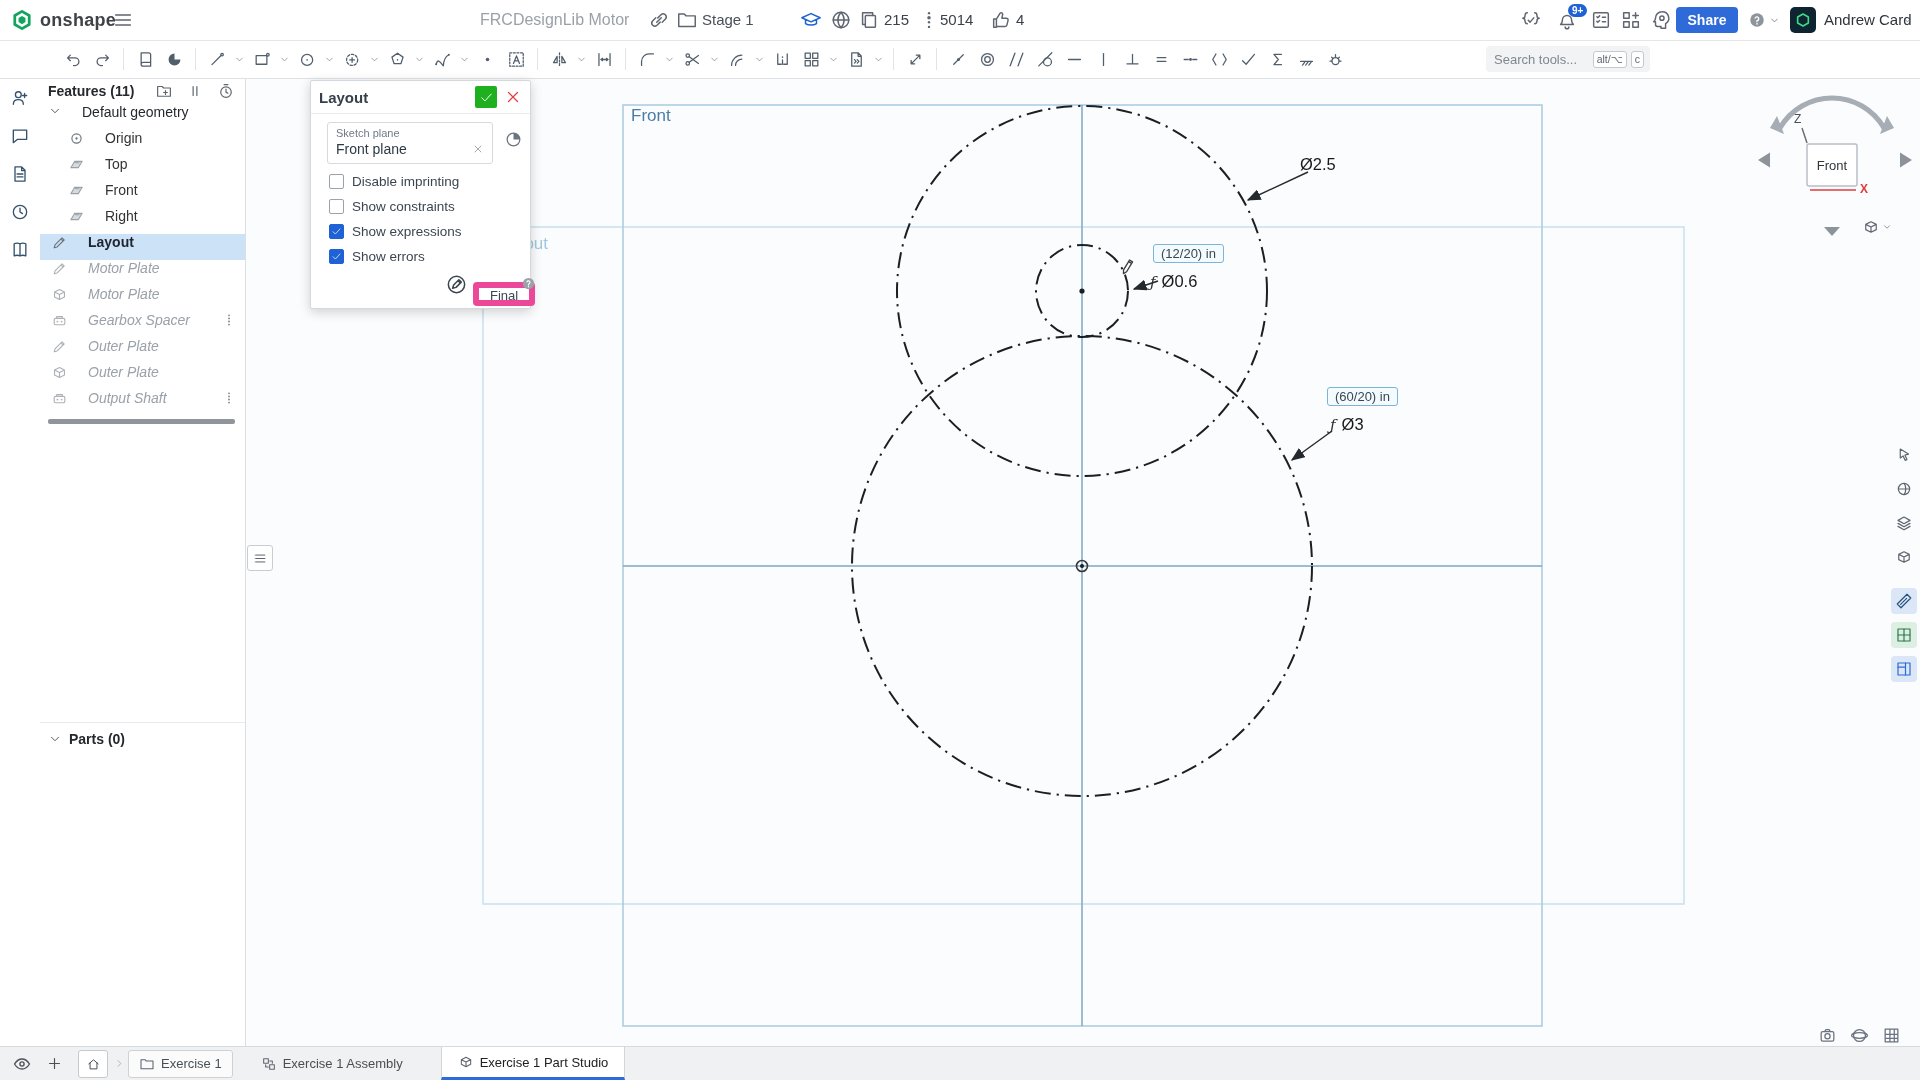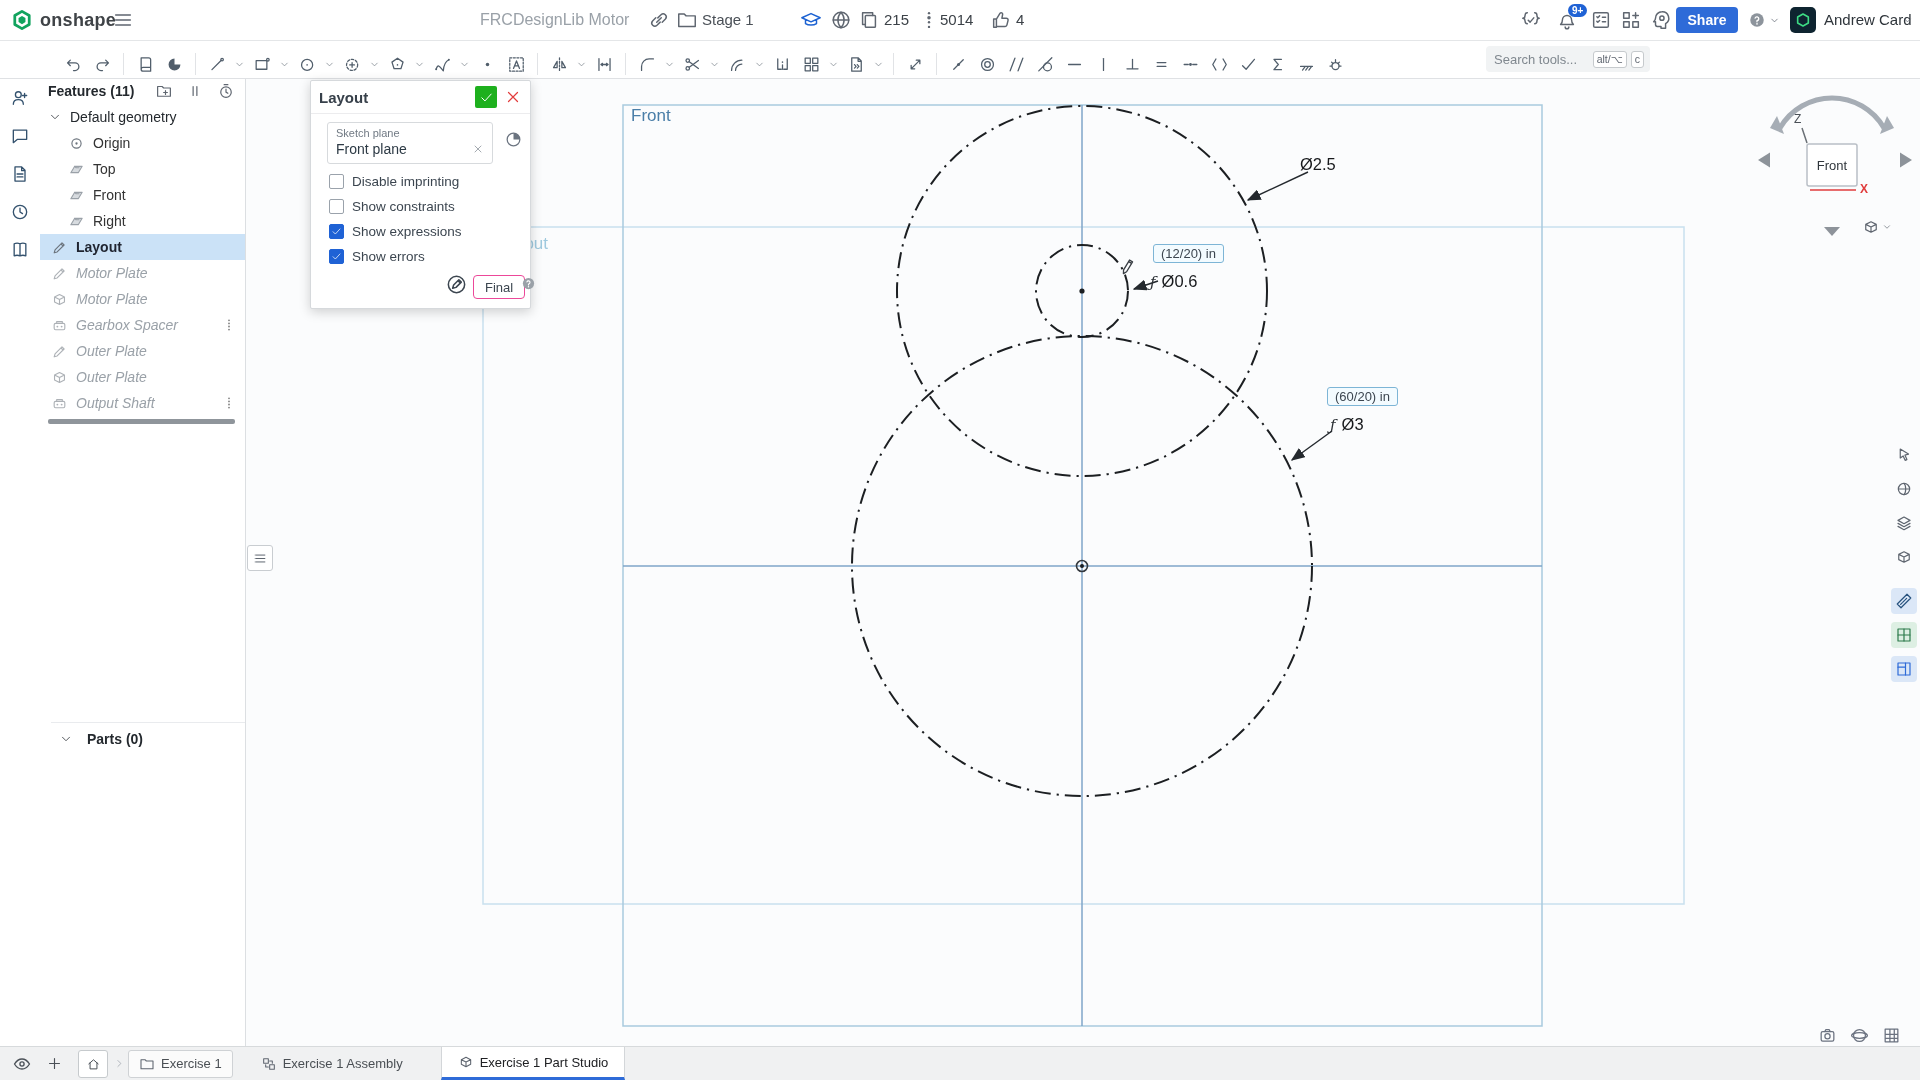--- a/index.html
+++ b/index.html
@@ -21,21 +21,21 @@
   .badge{position:absolute;background:#1f62d5;color:#fff;font-size:10px;font-weight:700;
          border-radius:8px;padding:1px 4px;line-height:11px}
   .sharebtn{position:absolute;left:1676px;top:7px;width:62px;height:26px;background:#2e6bd8;
             color:#fff;font-size:14px;font-weight:600;border:none;border-radius:4px;
             text-align:center;line-height:26px;cursor:pointer}
   .avatar{position:absolute;left:1790px;top:7px;width:26px;height:26px;border-radius:5px;
           background:#0e2430;display:flex;align-items:center;justify-content:center}
   .uname{font-size:15px;color:#2f353b}
   
   .toolbar{position:absolute;top:40px;left:0;right:0;height:38px;background:#fff;
-           border-bottom:1px solid #dfe1e4;z-index:35;display:flex;align-items:flex-end;
+           border-bottom:1px solid #dfe1e4;z-index:35;display:flex;align-items:center;
            padding-left:60px;color:#515e6b}
   .tb-items{display:flex;align-items:center;gap:3px}
   .tbtn{width:26px;height:28px;display:flex;align-items:center;justify-content:center;border-radius:3px}
   .tbtn .ic{width:19px;height:19px}
   .tcaret{width:11px;height:11px;color:#7a828a;margin:0 1px}
   .tdiv{width:1px;height:22px;background:#e1e3e6;margin:0 5px}
   .searchtools{position:absolute;left:1486px;top:6px;width:152px;height:26px;background:#f1f3f4;
                border-radius:4px;display:flex;align-items:center;padding:0 6px;gap:4px}
   .searchtools input{flex:1;min-width:0;border:none;background:transparent;outline:none;
                      font-size:13px;font-family:"Liberation Sans",sans-serif;color:#3c4248}
@@ -51,34 +51,34 @@
           border-right:1px solid #dcdfe2;z-index:20}
   .filterrow{display:flex;align-items:center;gap:7px;padding:9px 10px 5px 8px}
   .filterrow .ic{width:17px;height:17px;color:#5f6670}
   .filter{flex:1;min-width:0;height:25px;border:1px solid #c9cdd1;border-radius:3px;padding:0 7px;
           font-size:13px;font-family:"Liberation Sans",sans-serif;color:#333}
   .filter::placeholder{color:#9aa1a8;font-style:italic}
   .fheader{display:flex;align-items:center;padding:4px 10px 4px 8px}
   .fheader .title{font-size:14px;font-weight:700;color:#24292e}
   .fheader .hic{margin-left:auto;display:flex;gap:13px;color:#5f6670}
   .fheader .hic .ic{width:18px;height:18px}
-  .frow{height:26px;display:flex;align-items:center;gap:8px;font-size:14px;color:#333;cursor:default}
+  .frow{height:26px;display:flex;gap:20px;font-size:14px;color:#333;cursor:default}
   .frow .ic{width:17px;height:17px;color:#6b737c}
   .frow .chev{width:14px;height:14px;color:#4a4f54}
   .frow.lv-group{padding-left:8px;color:#24292e}
   .frow.lv-child{padding-left:28px}
   .frow.lv-feat{padding-left:11px}
   .frow.sel{background:#cbe2f7}
   .frow.sel .lbl{font-weight:700;color:#1f2430}
   .frow.sup{color:#9aa1a8;font-style:italic}
   .frow.sup .ic{opacity:.55}
   .frow .roll{margin-left:auto;margin-right:9px;width:14px;height:16px;color:#202020}
   .rollbar{height:5px;background:#8f959b;border-radius:2px;margin:3px 10px 0 8px}
-  .parts{position:absolute;left:11px;right:0;top:644px;border-top:1px solid #e9ebee;padding:8px 10px 0 8px;
-         display:flex;align-items:center;gap:14px}
+  .parts{position:absolute;left:0;right:0;top:644px;border-top:1px solid #e9ebee;padding:8px 10px 0 8px;
+         display:flex;align-items:center;gap:7px}
   .parts .chev{width:14px;height:14px;color:#4a4f54}
   .parts .title{font-size:14px;font-weight:700;color:#24292e}
   .paneltoggle{position:absolute;left:247px;top:545px;width:24px;height:24px;background:#fff;
                border:1px solid #c9cdd1;border-radius:3px;z-index:21;display:flex;align-items:center;
                justify-content:center;color:#5f6670}
   .paneltoggle .ic{width:15px;height:15px}
   
   .dialog{position:absolute;left:310px;top:80px;width:219px;background:#fff;border:1px solid #d6d9dc;
           border-radius:2px;box-shadow:0 3px 12px rgba(0,0,0,.18);z-index:50}
   .dlg-head{display:flex;align-items:center;padding:5px 8px;border-bottom:1px solid #ececee}
@@ -94,21 +94,21 @@
   .spval .clr{margin-left:auto;width:12px;height:12px;color:#8d949c;cursor:pointer}
   .pieic{position:absolute;right:7px;top:16px;width:19px;height:19px;color:#6b7480}
   .cbrow{display:flex;align-items:center;gap:8px;margin:10px 0 0 2px;cursor:pointer}
   .cbbox{width:15px;height:15px;border:1.5px solid #9aa2ab;border-radius:2px;box-sizing:border-box;
          display:flex;align-items:center;justify-content:center}
   .cbbox.ck{background:#1f62d5;border-color:#1f62d5}
   .cbbox .ic{width:11px;height:11px;color:#fff}
   .cblabel{font-size:13.5px;color:#3c4650}
   .dlg-foot{position:relative;height:32px;margin-top:6px}
   .pcir{position:absolute;left:118px;top:3px;width:23px;height:23px;color:#3c4650}
-  .finalbtn{position:absolute;left:146px;top:5px;height:24px;padding:0 11px;border:1px solid #ec4899;
+  .finalbtn{position:absolute;left:146px;top:12px;height:24px;padding:0 11px;border:6px solid #ec4899;
             border-radius:4px;background:#fff;font-size:13px;color:#3c4650;
             font-family:"Liberation Sans",sans-serif;cursor:pointer}
   .qic{position:absolute;left:194px;top:6px;width:15px;height:15px;color:#9aa1a8}
   
   .canvas{position:absolute;left:0;top:0;z-index:1}
   .dd{fill:none;stroke:#1c1f22;stroke-width:2;stroke-dasharray:16 6 2.2 6}
   .clabel{position:absolute;z-index:2;white-space:nowrap}
   .lbl-front{left:631px;top:106px;color:#4a7ea8;font-size:17px}
   .lbl-layout{left:497px;top:234px;color:#9fc9de;font-size:17px}
   .dim{font-size:16.5px;color:#17191c}

